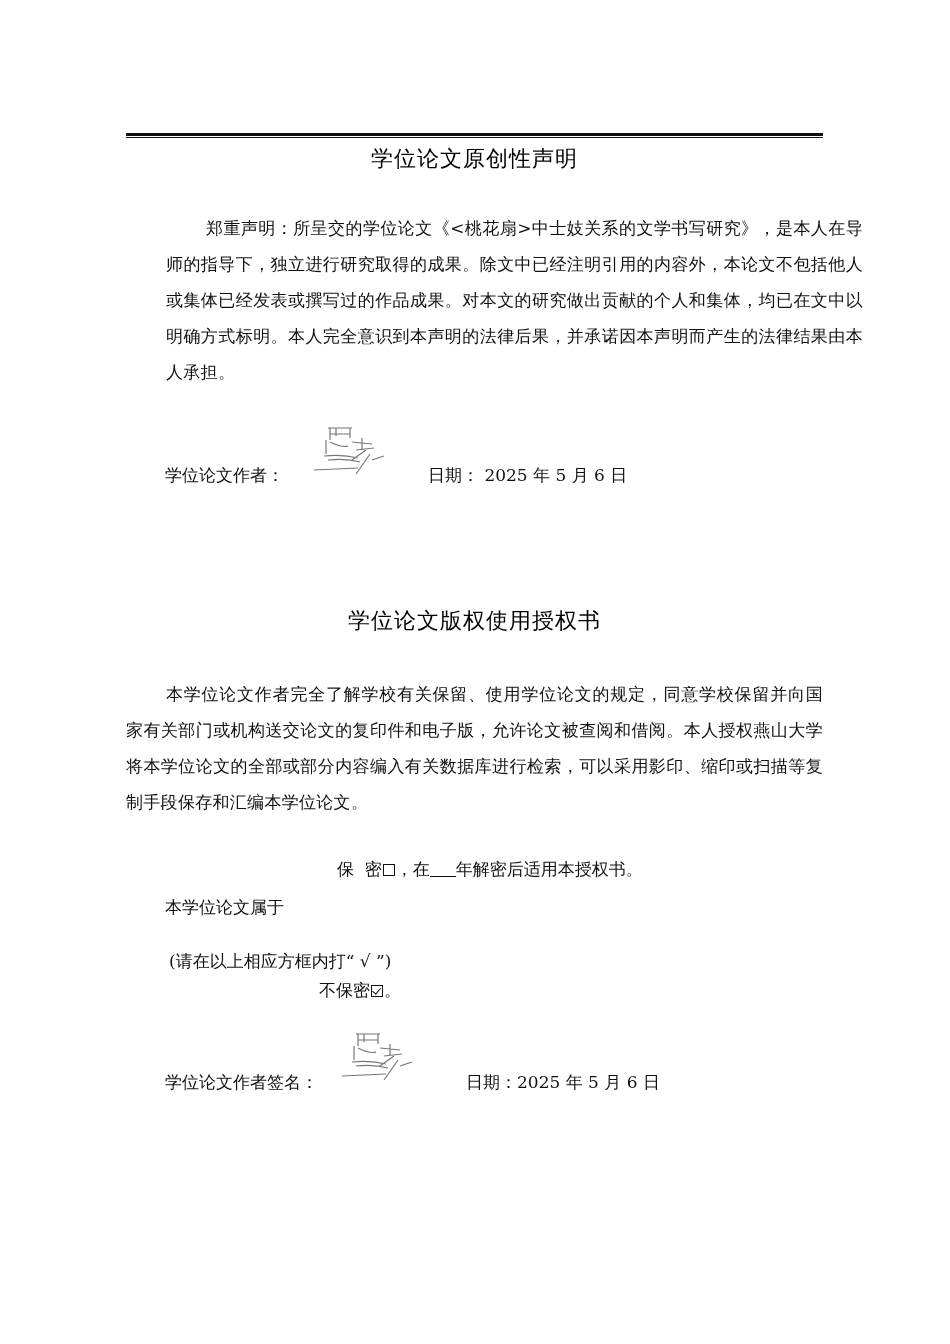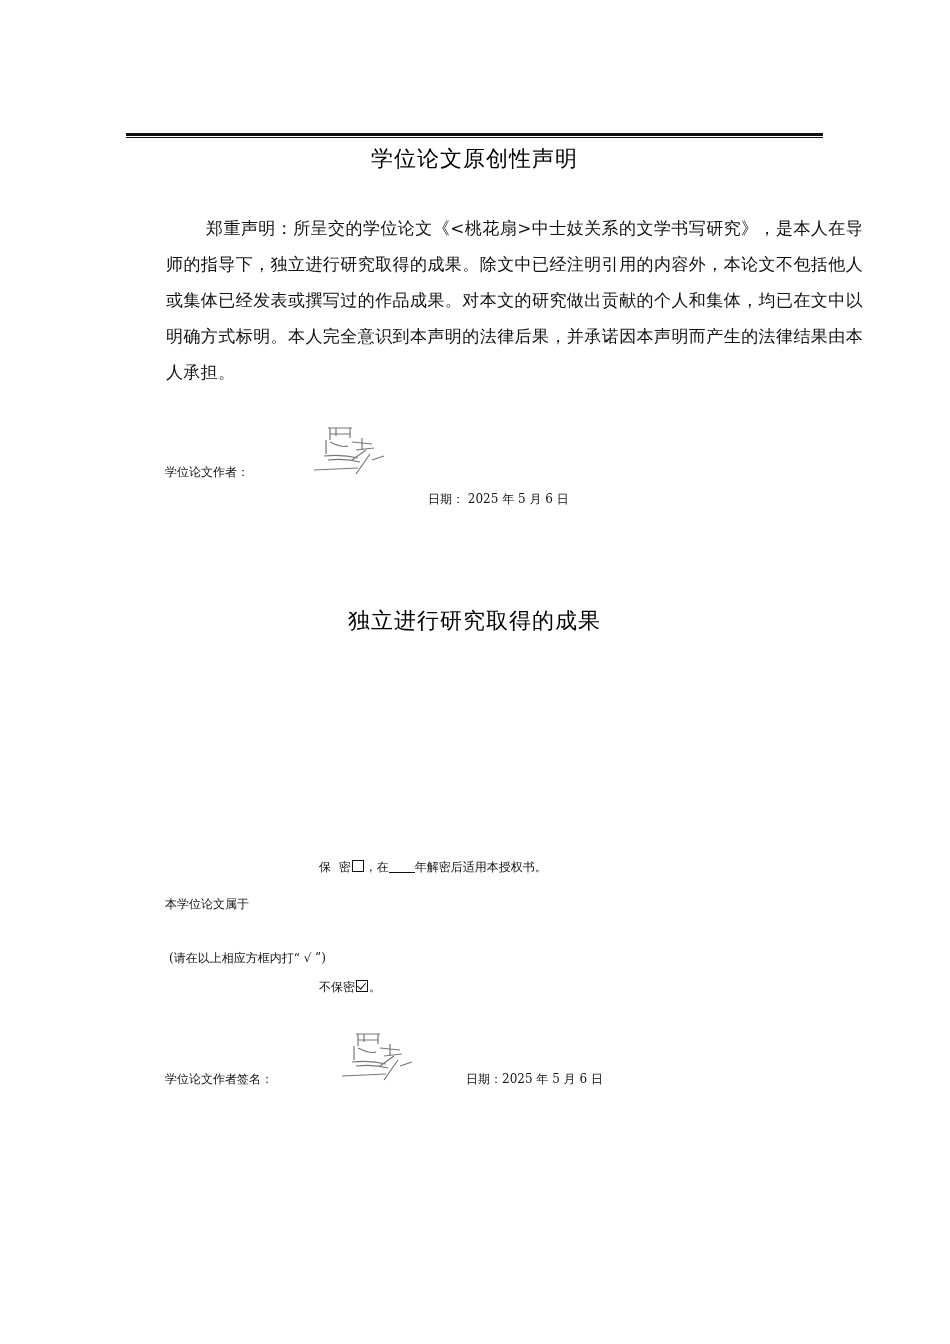--- a/index.html
+++ b/index.html
@@ -7,21 +7,21 @@
          font-family: "DejaVu Serif", "Liberation Serif", serif; color: #111; }
   .page { position: absolute; left: 0; top: 0; width: 853px; height: 1344px; background: #fff; }
   .rule { position: absolute; left: 126px; width: 697px; }
   .rule-thick { top: 133px; height: 3px; background: #111; }
   .rule-thin { top: 137px; height: 1px; background: #111; }
   .title { position: absolute; left: 126px; width: 697px; text-align: center;
            font-family: "DejaVu Sans", "Liberation Sans", sans-serif;
            font-size: 22px; letter-spacing: 1px; color: #000; }
   .para { position: absolute; left: 126px; width: 697px; font-size: 17px;
           line-height: 36px; text-align: justify; text-indent: 40px; letter-spacing: 0.3px; }
-  .line { position: absolute; font-size: 12px; white-space: nowrap; text-align: center; }
+  .line { position: absolute; font-size: 17px; white-space: nowrap; text-align: center; }
   .sig { position: absolute; }
   .sig svg { display: block; }
   .box { display: inline-block; width: 12px; height: 12px; border: 1.5px solid #111;
          vertical-align: -1px; margin: 0 1px; position: relative; box-sizing: border-box; }
   .box.checked::after { content: ""; position: absolute; left: 2px; top: 0px; width: 4px; height: 7px;
          border-right: 1.5px solid #111; border-bottom: 1.5px solid #111; transform: rotate(40deg); }
   .blank { display: inline-block; width: 26px; border-bottom: 1px solid #111; height: 14px; vertical-align: -2px; }
 </style>
 </head>
 <body>
@@ -39,30 +39,31 @@
 
   <div class="sig" style="left:312px; top:424px;">
     <svg width="84" height="52" viewBox="0 0 84 52" fill="none" stroke="#777" stroke-width="1.2">
       <path d="M16 4 L40 4 M18 4 L18 16 M38 4 L38 14 M18 10 L38 10 M24 4 L24 12"></path>
       <path d="M14 16 L14 30 M18 18 Q30 24 36 22 M40 18 L60 20 M50 14 L50 26 M44 26 L62 24"></path>
       <path d="M12 32 Q30 30 46 34 M16 36 Q34 34 48 38 M40 36 L54 26 M58 30 L44 50 M60 36 L72 32"></path>
       <path d="M2 46 L46 44"></path>
     </svg>
   </div>
 
-  <div class="line" style="left:428px; top:464px;margin-top:27px;">
+  <div class="line" style="left:428px; top:464px;">
     <span>日期：</span>
     <span>2025 年 5 月 6 日</span>
   </div>
 
-  <div class="title" style="top:606px;">独立进行研究取得的成果</div>
+  <div class="title" style="top:606px;">学位论文版权使用授权书</div>
 
+  <div class="para" style="top:676px;">本学位论文作者完全了解学校有关保留、使用学位论文的规定，同意学校保留并向国家有关部门或机构送交论文的复印件和电子版，允许论文被查阅和借阅。本人授权燕山大学将本学位论文的全部或部分内容编入有关数据库进行检索，可以采用影印、缩印或扫描等复制手段保存和汇编本学位论文。</div>
 
   <div class="line" style="left:319px; top:858px;">
-    <span style="white-space:pre;">保  密</span><span class="box"></span><span>，在</span><span class="blank"></span><span>年解密后适用本授权书。</span>
+    <span style="white-space:pre;margin-left:18px;">保  密</span><span class="box"></span><span>，在</span><span class="blank"></span><span>年解密后适用本授权书。</span>
   </div>
 
   <div class="line" style="left:165px; top:896px;">本学位论文属于</div>
 
   <div class="line" style="left:319px; top:931px;margin-top:48px;">
     <span>不保密</span><span class="box checked"></span><span>。</span>
   </div>
 
   <div class="line" style="left:169px; top:950px;">(请在以上相应方框内打“ √ ”)</div>
 

